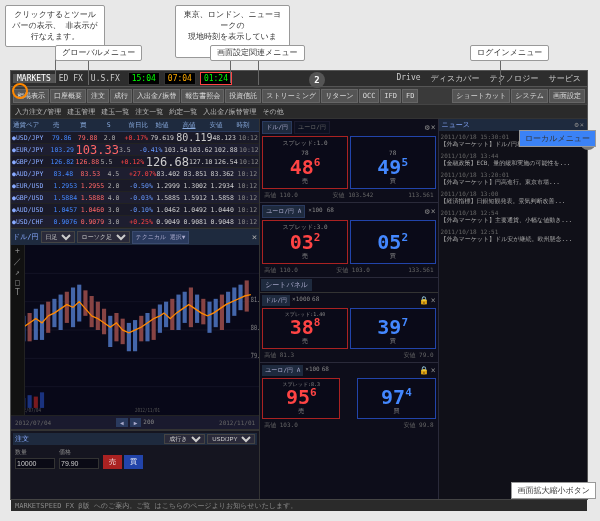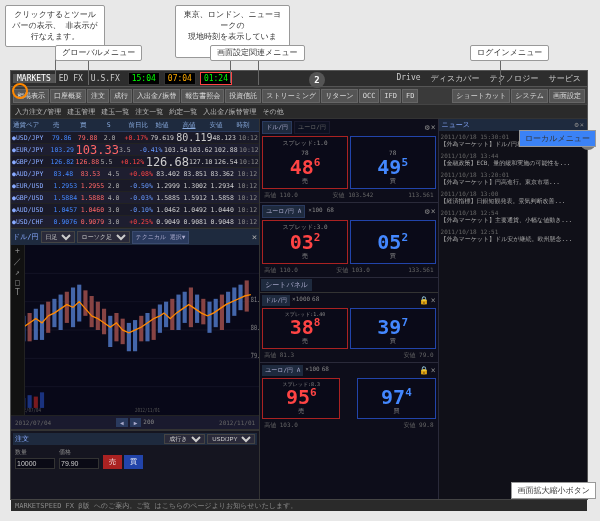--- a/index.html
+++ b/index.html
@@ -324,21 +324,21 @@
           <span style="color:#ccc; font-size:6.5px; flex:1;">127.10</span>
           <span style="color:#ccc; font-size:6.5px; flex:1;">126.54</span>
           <span style="color:#888; font-size:6.5px; flex:0.8;">10:12</span>
         </div>
 
         <div style="display:flex; height:12px; align-items:center; background:#1e1e30; border-bottom:1px solid #222;">
           <span style="color:#88aaff; font-size:6.5px; flex:1.5; padding:0 1px;">●AUD/JPY</span>
           <span style="color:#4488ff; font-size:6.5px; flex:1;">83.48</span>
           <span style="color:#ff6666; font-size:6.5px; flex:1;">83.53</span>
           <span style="color:#aaa; font-size:6.5px; flex:0.8;">4.5</span>
-          <span style="color:#ff4444; font-size:6.5px; flex:1;">+0.08%</span>
+          <span style="color:#ff4444; font-size:6.5px; flex:1;">+27.07%</span>
           <span style="color:#ccc; font-size:6.5px; flex:1;">83.402</span>
           <span style="color:#ccc; font-size:6.5px; flex:1;">83.851</span>
           <span style="color:#ccc; font-size:6.5px; flex:1;">83.362</span>
           <span style="color:#888; font-size:6.5px; flex:0.8;">10:12</span>
         </div>
 
         <div style="display:flex; height:12px; align-items:center; background:#1a1a28; border-bottom:1px solid #222;">
           <span style="color:#88aaff; font-size:6.5px; flex:1.5; padding:0 1px;">●EUR/USD</span>
           <span style="color:#4488ff; font-size:6.5px; flex:1;">1.2953</span>
           <span style="color:#ff6666; font-size:6.5px; flex:1;">1.2955</span>

